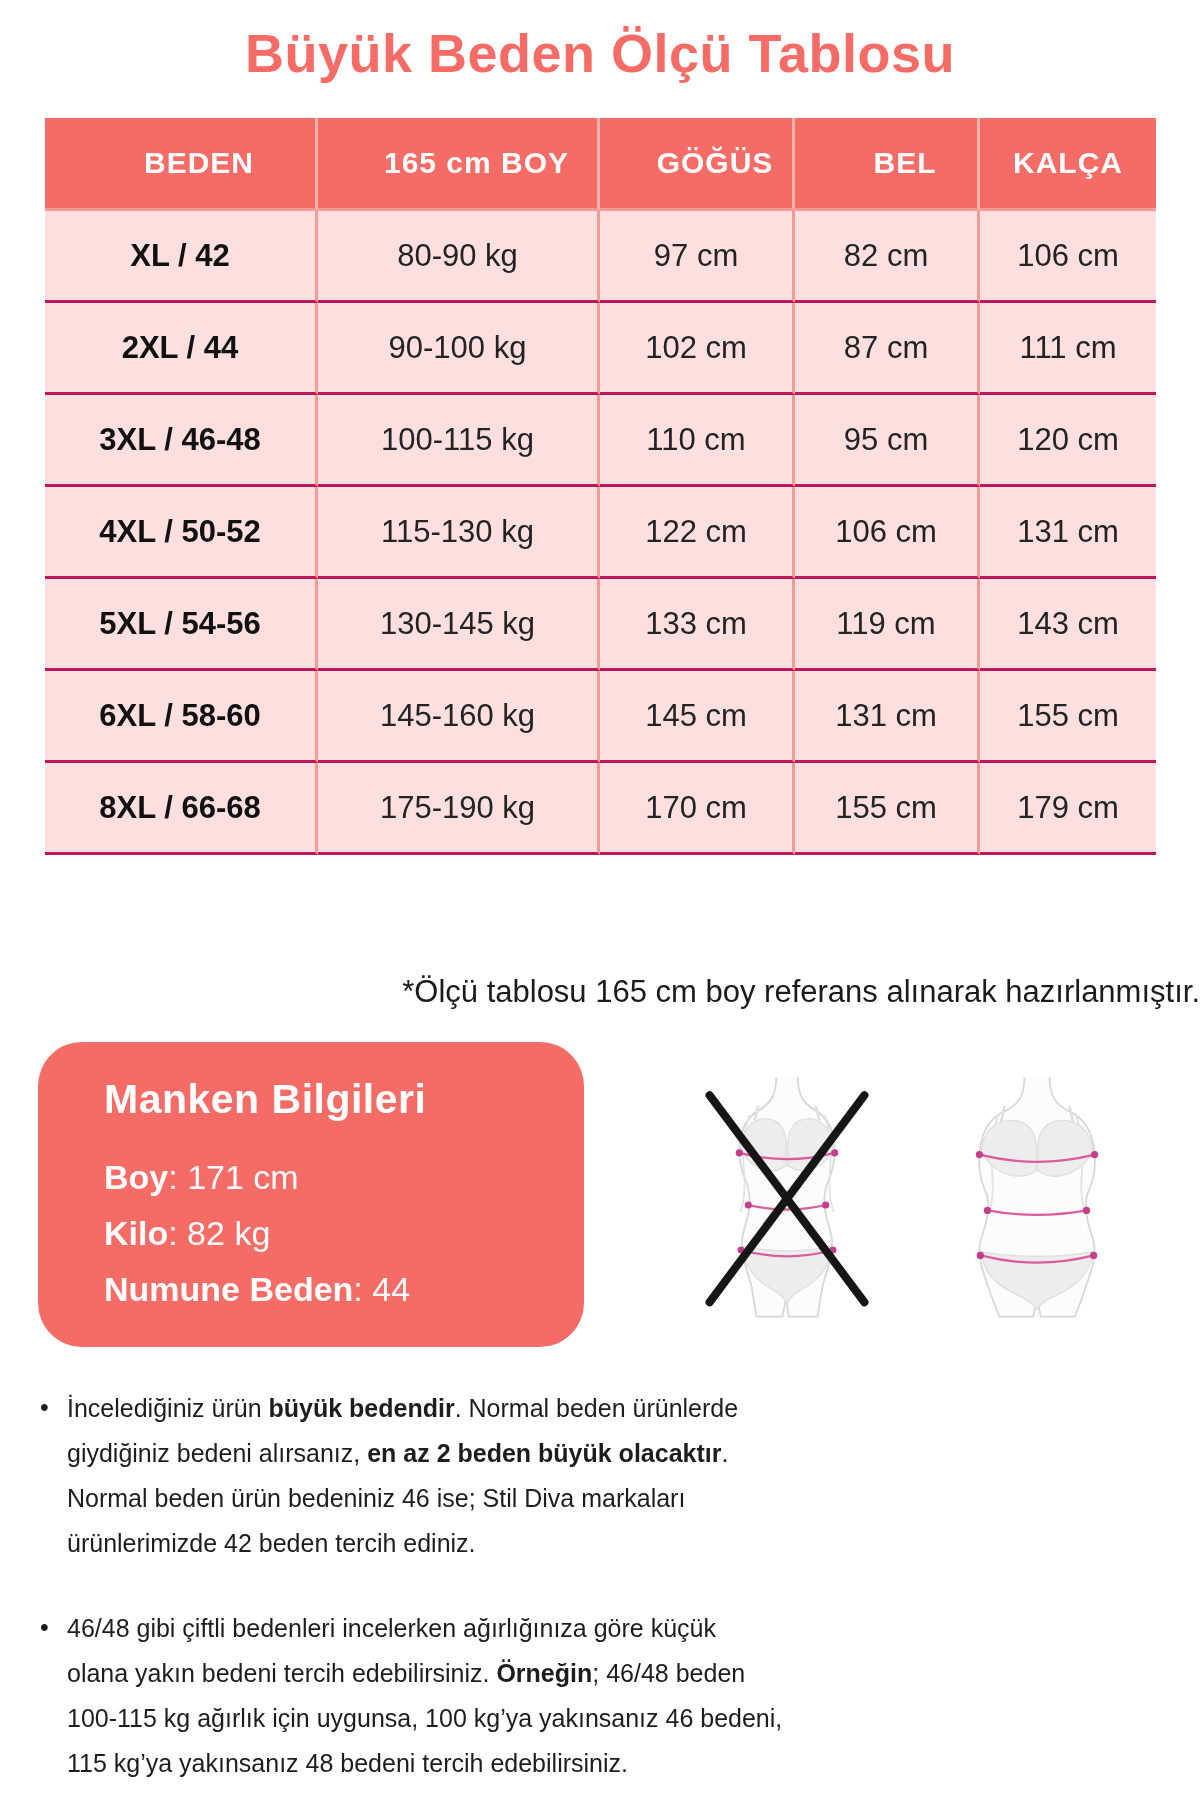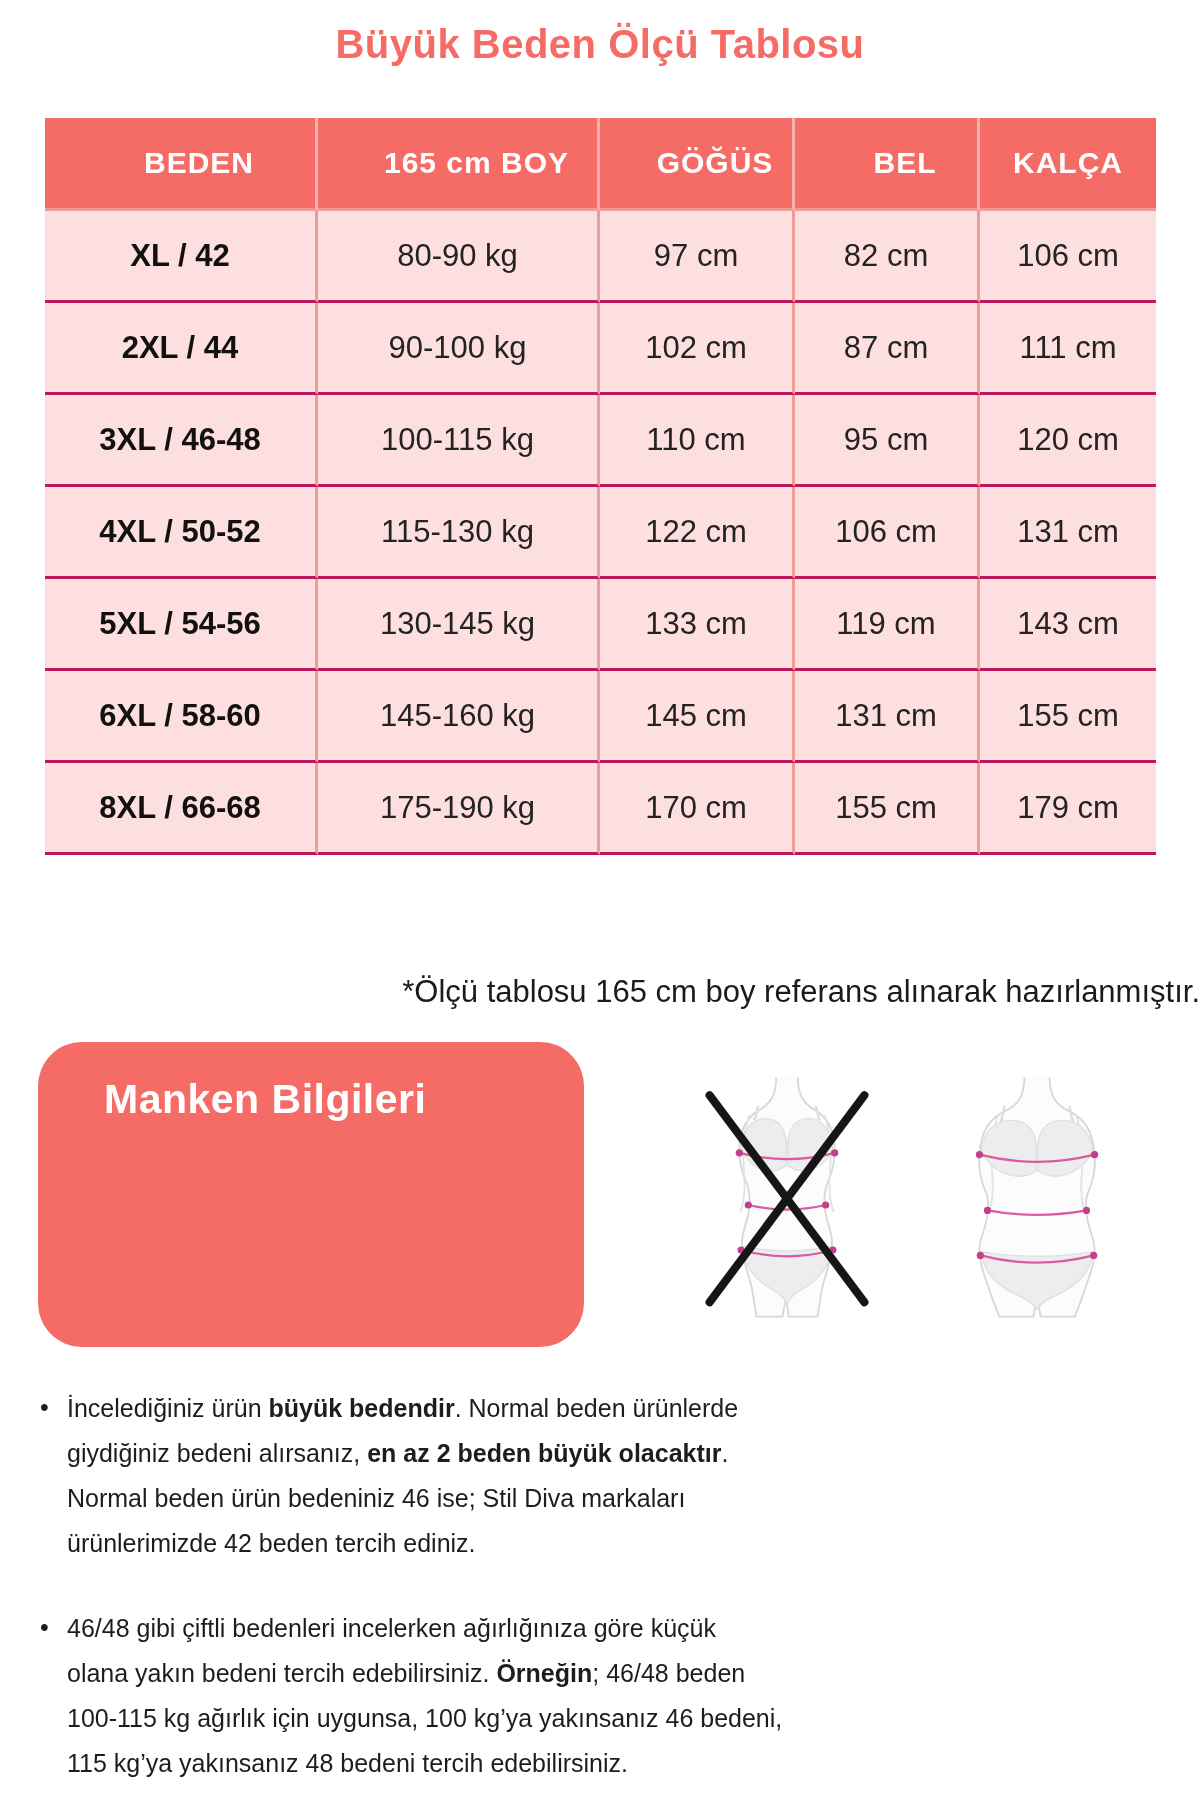--- a/index.html
+++ b/index.html
@@ -2,21 +2,21 @@
 <html><head>
 <meta charset="utf-8">
 <style>
   html,body { margin:0; padding:0; background:#ffffff; }
   body {
     width:1200px; height:1800px; position:relative; overflow:hidden;
     font-family:"Liberation Sans", sans-serif; color:#1d1d1d;
   }
   .page-title {
     position:absolute; top:22px; left:0; width:100%;
-    text-align:center; font-size:40px; font-weight:bold;
+    text-align:center; font-size:54px; font-weight:bold;
     color:#F56B66; letter-spacing:0.5px;
   }
   table.size-table {
     position:absolute; left:45px; top:118px; width:1111px;
     border-collapse:separate; border-spacing:0; table-layout:fixed;
   }
   .size-table th {
     background:#F56B66; color:#ffffff; font-size:30px; font-weight:bold;
     letter-spacing:1px; height:90px; text-align:center; padding:0;
     border-bottom:3px solid #F29A95;
@@ -125,20 +125,25 @@
         <td>179 cm</td>
       </tr>
     </tbody>
 </table>
 
 <div class="footnote">*Ölçü tablosu 165 cm boy referans alınarak hazırlanmıştır.</div>
 
 <div class="model-section">
   <div class="model-box">
     <div class="model-box-title">Manken Bilgileri</div>
+    <div>
+        <div class="mi-line"><span class="lbl">Boy</span><span>: 171 cm</span></div>
+        <div class="mi-line"><span class="lbl">Kilo</span><span>: 82 kg</span></div>
+        <div class="mi-line"><span class="lbl">Numune Beden</span><span>: 44</span></div>
+      </div>
   </div>
 
   <svg class="fig fig-crossed" width="202" height="252" viewBox="0 0 200 280">
     <g stroke="#D7D7D7" stroke-width="2" fill="#FCFCFC">
       <path d="M88,8 C88,26 83,36 70,44 C55,52 48,66 47,86 C46,104 52,118 56,128
                C59,138 59,146 58,154 C56,170 50,178 50,192 C50,210 56,224 60,238
                C63,254 65,266 66,274 L95,274 C96,266 98,260 99,254
                C100,260 101,266 102,274 L134,274 C135,266 137,254 140,238
                C144,224 150,210 150,192 C150,178 144,170 142,154
                C141,146 141,138 144,128 C148,118 154,104 153,86

